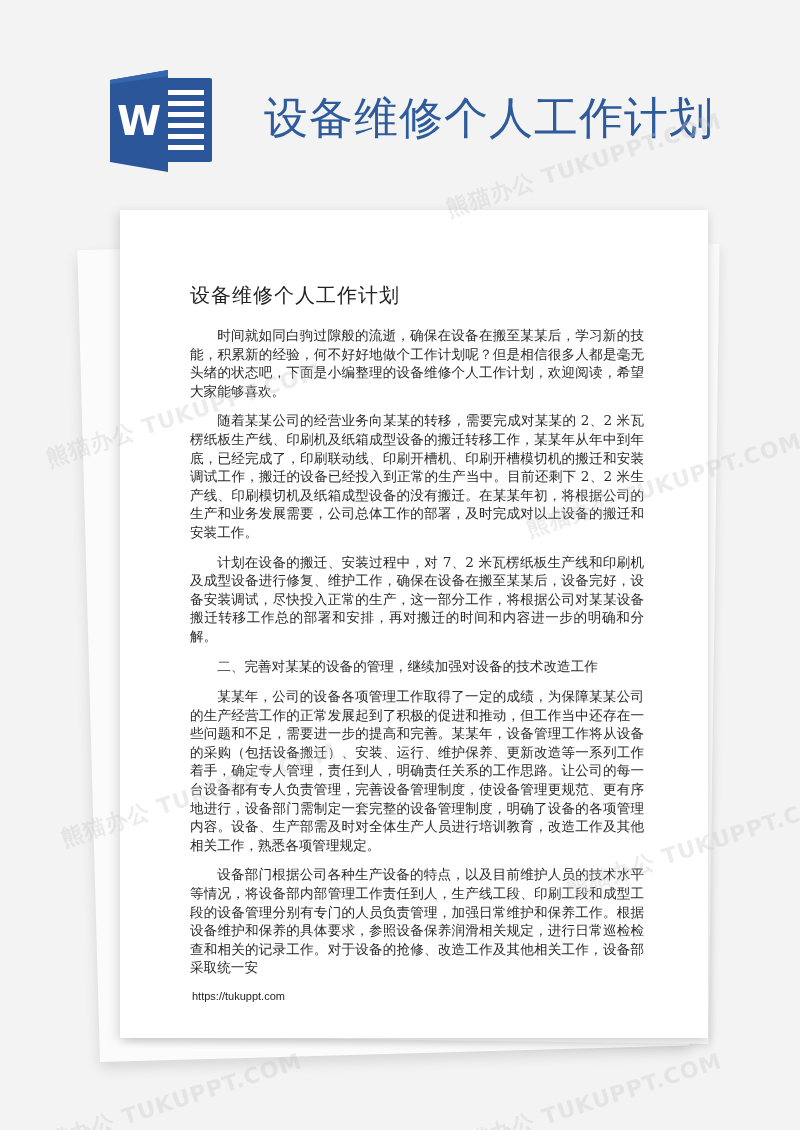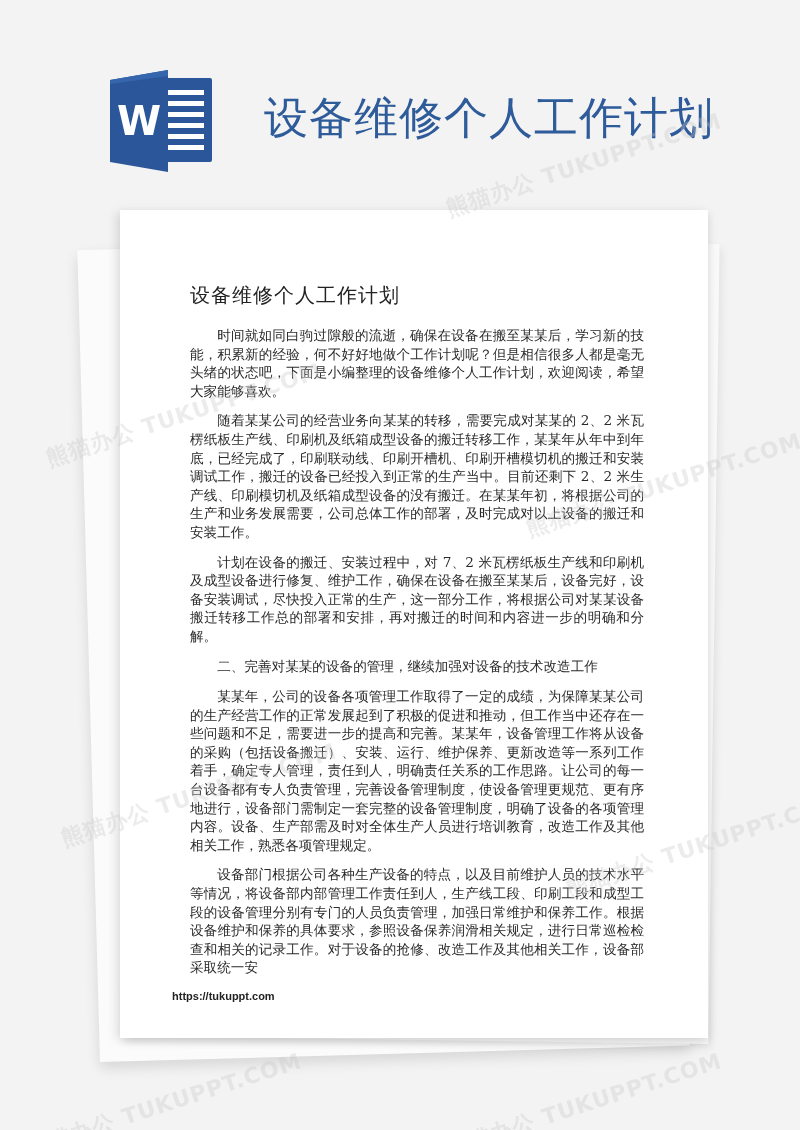--- a/index.html
+++ b/index.html
@@ -103,26 +103,25 @@
     }
     .doc-body p {
       margin: 0 0 11px 0;
       text-indent: 2em;
     }
     .doc-body p.heading {
       margin-bottom: 12px;
     }
     .footer-url {
       position: absolute;
-      left: 52px;
+      left: 72px;
       top: 780px;
       font-family: "Liberation Sans", "DejaVu Sans", sans-serif;
       font-size: 11px;
       color: #222;
-      font-weight: bold;
     }
   </style>
 </head>
 <body>
 
 <div class="header">
   <svg class="word-icon" viewBox="0 0 108 104" xmlns="http://www.w3.org/2000/svg">
     <rect x="38" y="10" width="66" height="84" rx="2" fill="#2b579a"></rect>
     <rect x="52" y="22" width="44" height="5" fill="#ffffff"></rect>
     <rect x="52" y="33" width="44" height="5" fill="#ffffff"></rect>

